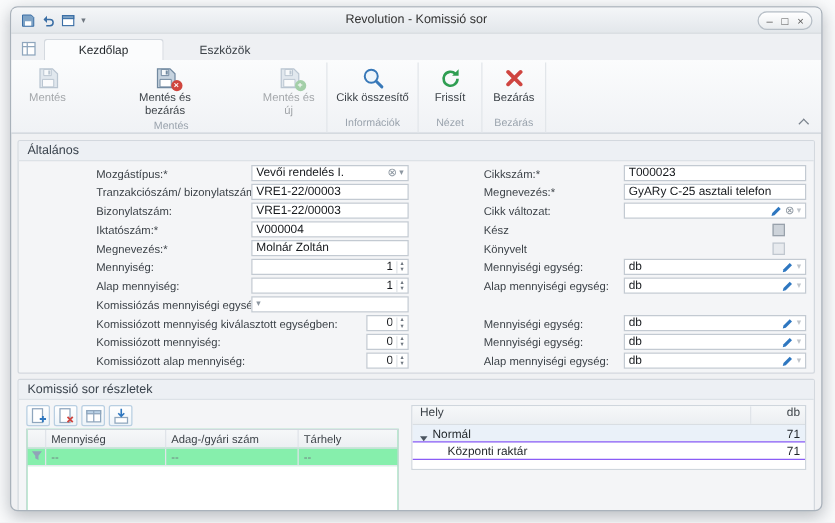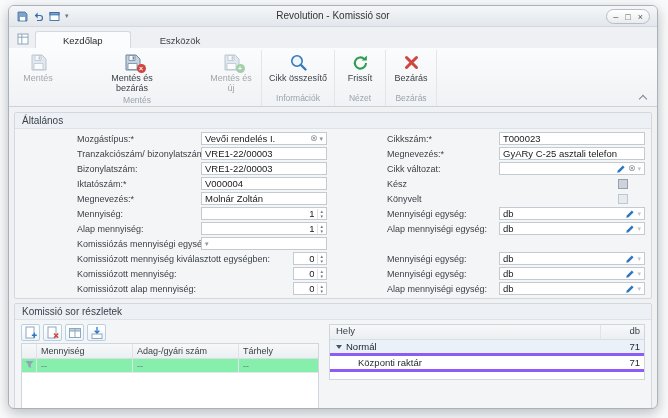--- a/index.html
+++ b/index.html
@@ -83,21 +83,21 @@
   .td{color:#6f7780;}
   .ind{width:15px;flex:none;padding:0 2px;justify-content:center;}
   .c1{width:96px;flex:none;}
   .c2{width:106px;flex:none;}
   .c3{flex:1;border-right:none;}
   .tbody-empty{height:37px;background:#fff;}
   .dright{flex:1;margin-left:10px;background:#fff;border:1px solid #cfd6dd;align-self:flex-start;overflow:hidden;}
   .ph{display:flex;height:14px;background:linear-gradient(#f6f8f9,#eceff2);border-bottom:1px solid #d9dee3;font-size:9.5px;color:#3c4248;}
   .phn{flex:1;padding-left:6px;}
   .phq{width:44px;text-align:right;padding-right:4px;border-left:1px solid #e0e4e9;box-sizing:border-box;}
-  .prow{display:flex;height:13px;align-items:center;font-size:9.5px;color:#1f2428;border-bottom:3px solid #8b5cf6;}
+  .prow{display:flex;height:13px;align-items:flex-end;font-size:9.5px;color:#1f2428;border-bottom:1px solid #8b5cf6;}
   .prow.grp{background:#eaf1f9;}
   .exp{width:0;height:0;border-left:3.5px solid transparent;border-right:3.5px solid transparent;border-top:4.5px solid #4a5460;margin:0 4px 0 6px;flex:none;}
   .pn{flex:1;overflow:hidden;white-space:nowrap;}
   .prow.child .pn{padding-left:28px;}
   .pq{width:44px;text-align:right;padding-right:4px;flex:none;}
   .pfill{height:7px;background:#fff;}
 </style>
 </head>
 <body>
 

